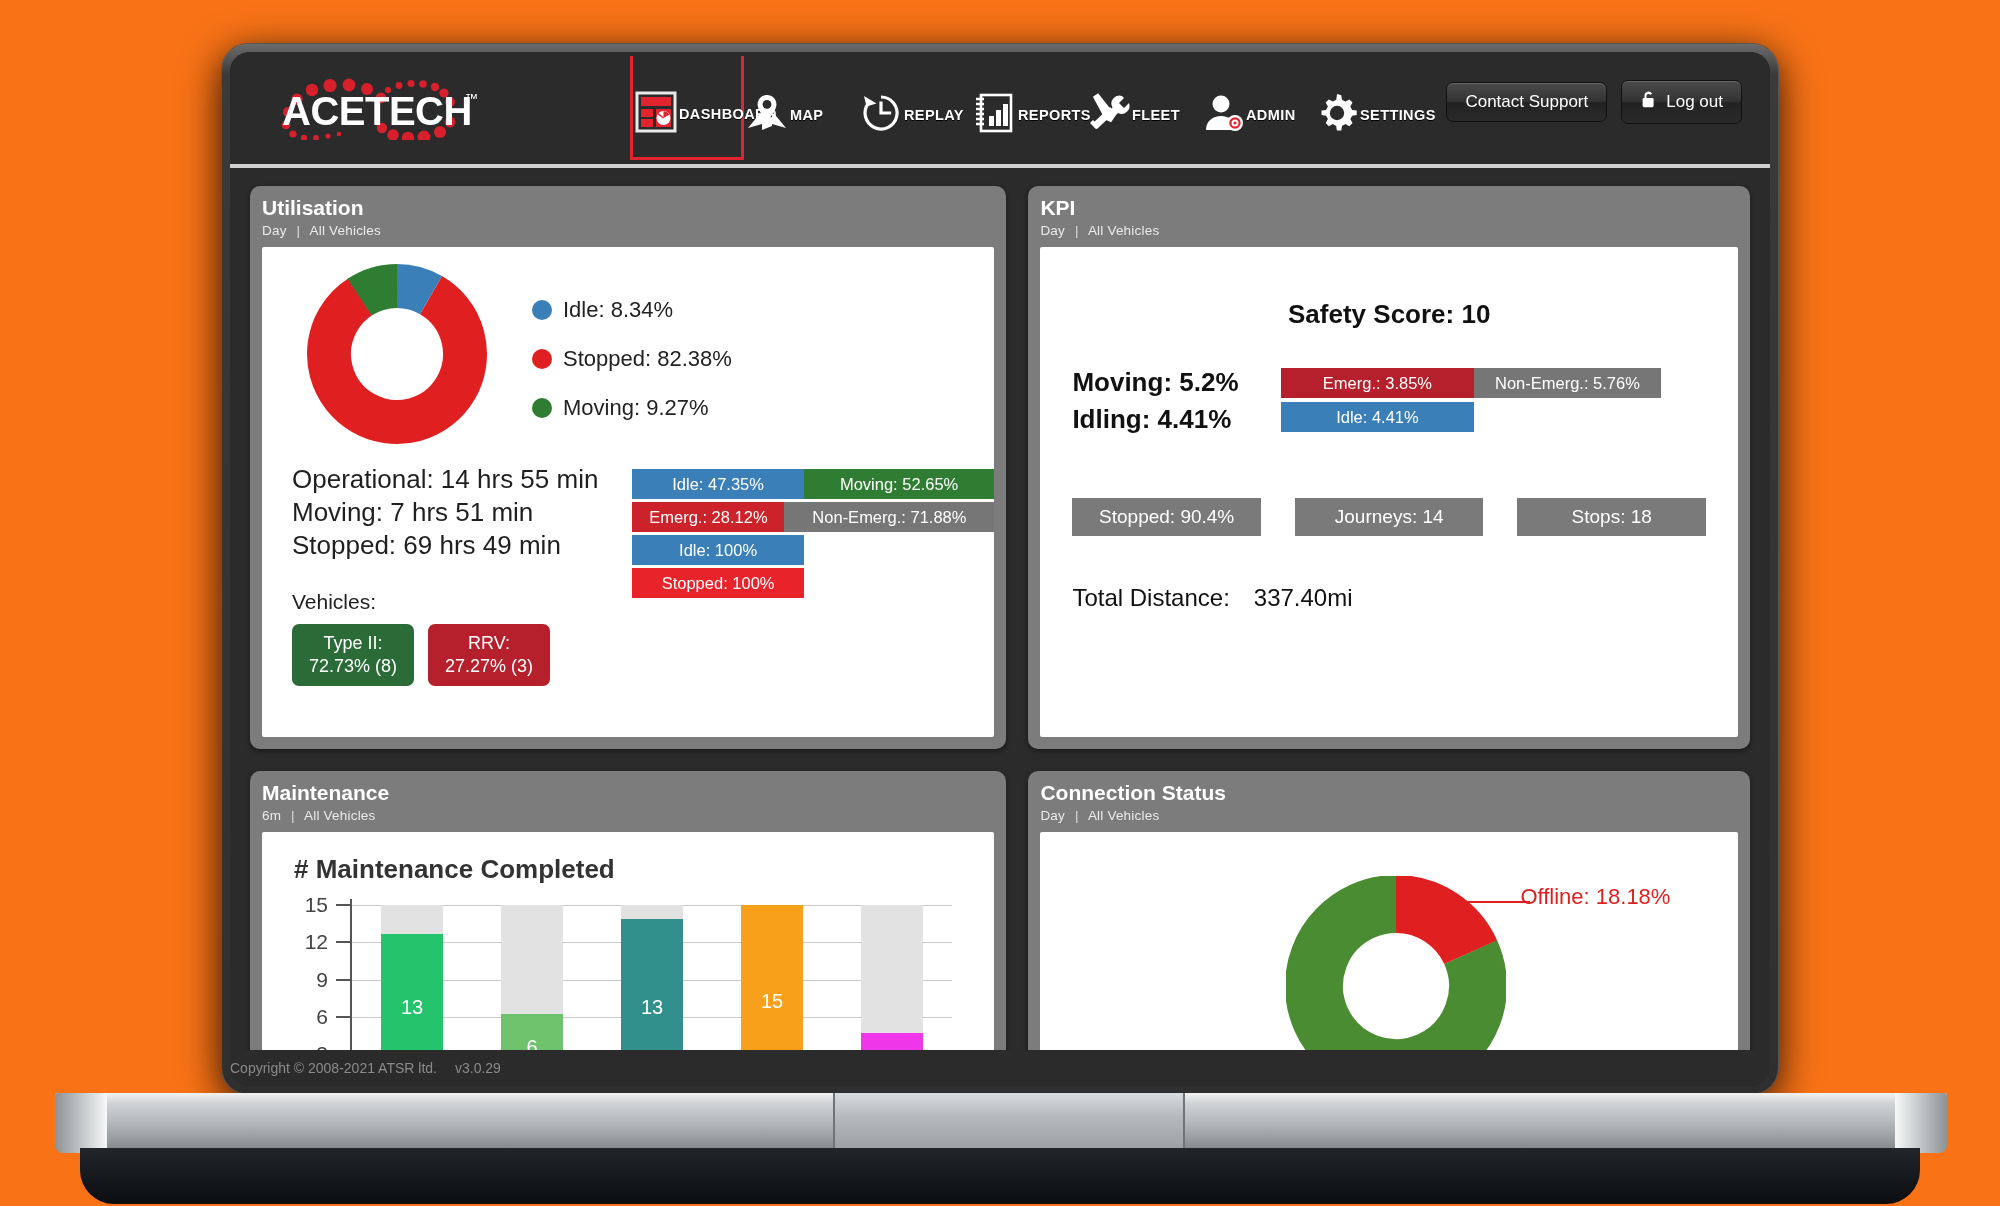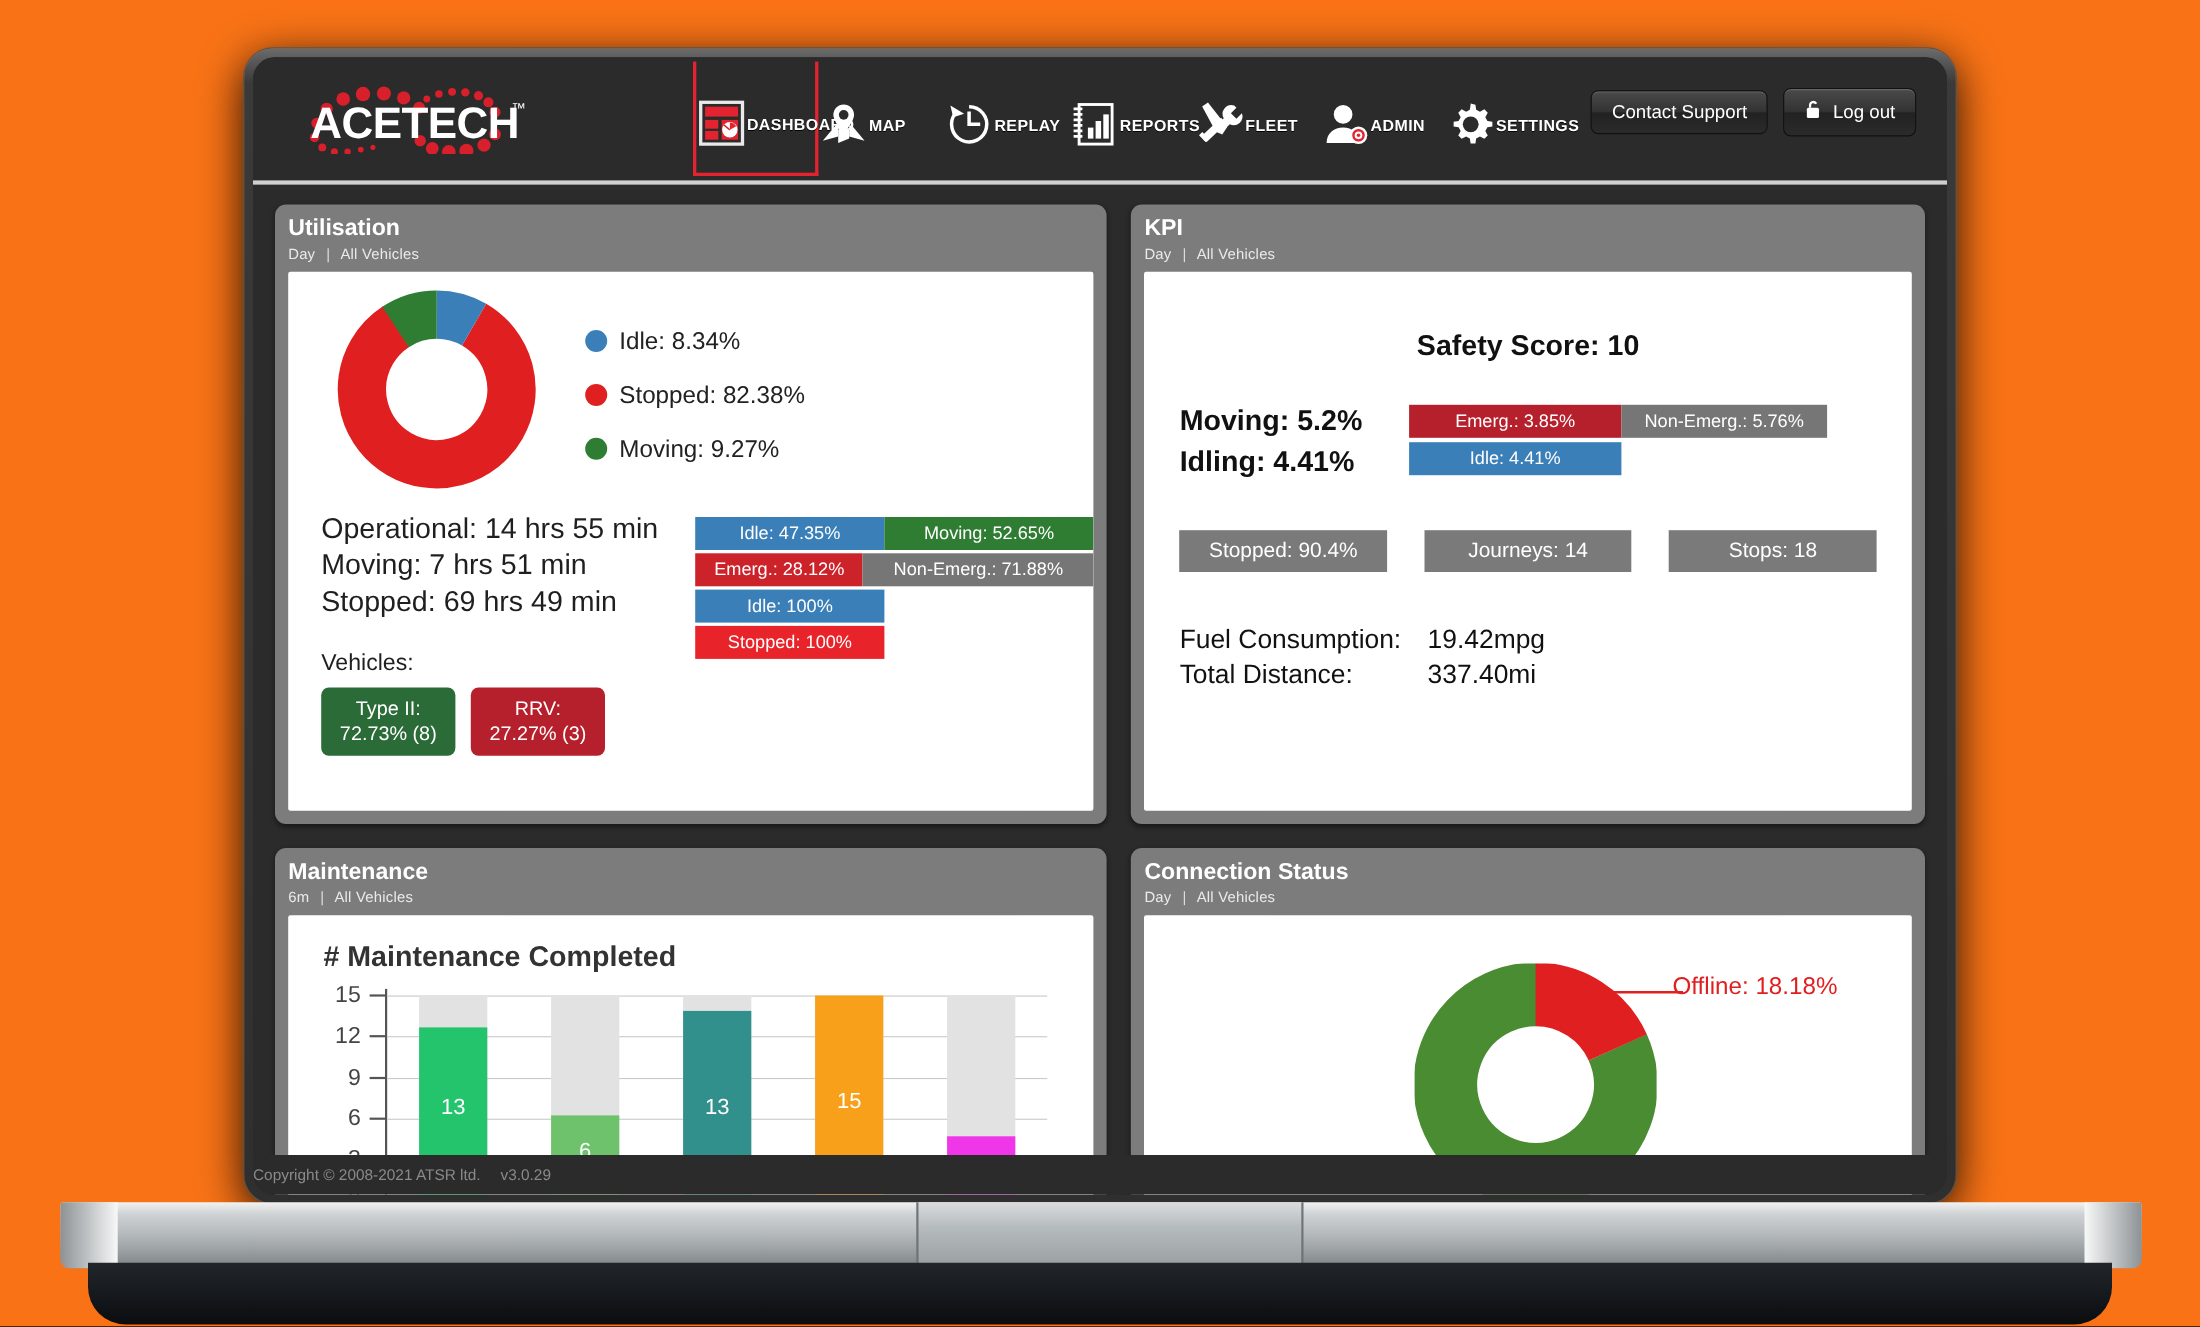--- a/index.html
+++ b/index.html
@@ -115,21 +115,21 @@
     display:flex;align-items:center;justify-content:center;color:#fff;
     font-size:16.5px;white-space:nowrap;box-sizing:border-box;
   }
 
   
   .kpi-title{text-align:center;font-size:26px;font-weight:bold;color:#111;margin-top:52px;}
   .kpi-mid{display:flex;align-items:flex-start;margin-top:34px;padding-left:32px;}
   .kpi-left{font-size:26px;font-weight:bold;color:#111;line-height:1.42;white-space:nowrap;}
   .kpi-bars{margin-left:42px;margin-top:4px;width:380px;}
   .kpi-barrow{display:flex;height:30px;margin-bottom:4px;}
-  .kpi-tiles{display:flex;gap:34px;padding:0 32px;margin-top:44px;}
+  .kpi-tiles{display:flex;gap:34px;padding:0 32px;margin-top:60px;}
   .tile{
     background:#7a7a7a;color:#fff;font-size:19px;text-align:center;padding:8px 0;flex:1;
   }
   .kpi-foot{padding-left:32px;margin-top:46px;font-size:24px;color:#111;}
   .kpi-foot table{border-collapse:collapse;}
   .kpi-foot td{padding:2px 0;}
   .kpi-foot td.k{padding-right:24px;}
 
   
   .mnt-h{font-size:26px;font-weight:bold;color:#333;padding:22px 0 0 32px;}
@@ -445,24 +445,20 @@
 
               <div class="kpi-tiles">
                 <div class="tile">Stopped: 90.4%</div>
                 <div class="tile">Journeys: 14</div>
                 <div class="tile">Stops: 18</div>
               </div>
 
               <div class="kpi-foot">
                 <table>
                   <tbody>
-                      <tr>
-                    <td class="k">Fuel Consumption:</td>
-                    <td>19.42mpg</td>
-                  </tr>
                   <tr>
                     <td class="k">Total Distance:</td>
                     <td>337.40mi</td>
                   </tr>
                 </tbody>
                   </table>
               </div>
             </div>
           </div>
 

